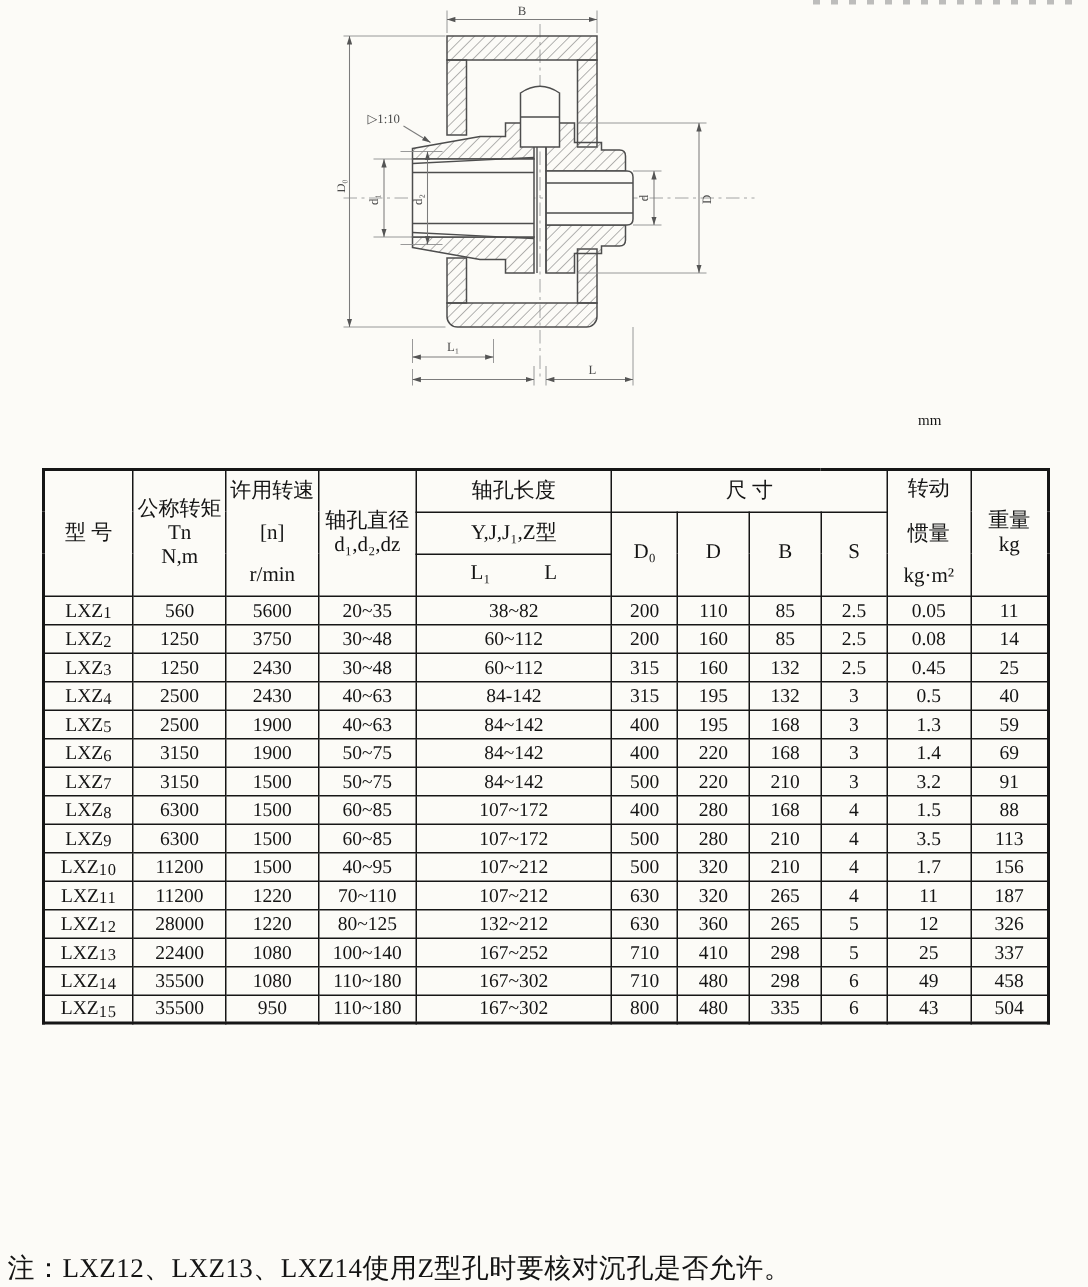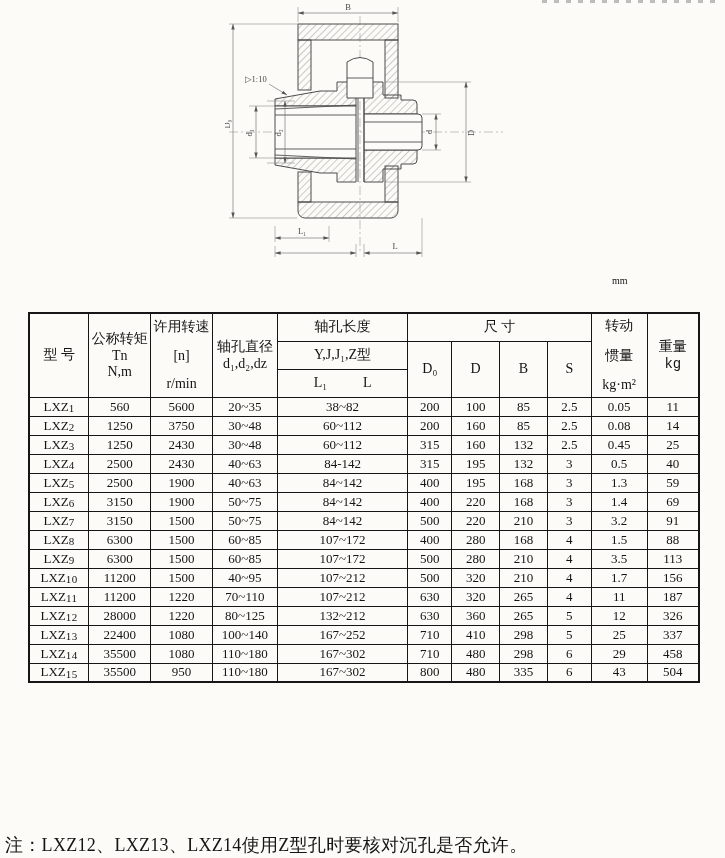--- a/index.html
+++ b/index.html
@@ -217,21 +217,21 @@
       <th><span>轴孔长度</span></th>
       <th colspan="4"><span>尺  寸</span></th>
       <th rowspan="3">
         <div class="stack3">
           <div>转动</div>
           <div>惯量</div>
           <div>kg·m²</div>
         </div>
       </th>
       <th rowspan="3">
-        <div class="stack" style="padding:8px 0;font-family:Liberation Mono, monospace;">
+        <div class="stack" style="padding:8px 0;">
           <div>重量</div>
           <div>kg</div>
         </div>
       </th>
     </tr>
     <tr>
       <th><span>Y,J,J₁,Z型</span></th>
       <th rowspan="2"><span>D₀</span></th>
       <th rowspan="2"><span>D</span></th>
       <th rowspan="2"><span>B</span></th>
@@ -247,21 +247,21 @@
     </tr>
   </thead>
   <tbody>
       <tr>
         <td>LXZ<span class="mnum">1</span></td>
         <td>560</td>
         <td>5600</td>
         <td>20~35</td>
         <td>38~82</td>
         <td>200</td>
-        <td>100</td>
+        <td>110</td>
         <td>85</td>
         <td>2.5</td>
         <td>0.05</td>
         <td>11</td>
       </tr>
       <tr>
         <td>LXZ<span class="mnum">2</span></td>
         <td>1250</td>
         <td>3750</td>
         <td>30~48</td>
@@ -419,21 +419,21 @@
       <tr>
         <td>LXZ<span class="mnum">14</span></td>
         <td>35500</td>
         <td>1080</td>
         <td>110~180</td>
         <td>167~302</td>
         <td>710</td>
         <td>480</td>
         <td>298</td>
         <td>6</td>
-        <td>29</td>
+        <td>49</td>
         <td>458</td>
       </tr>
       <tr>
         <td>LXZ<span class="mnum">15</span></td>
         <td>35500</td>
         <td>950</td>
         <td>110~180</td>
         <td>167~302</td>
         <td>800</td>
         <td>480</td>

